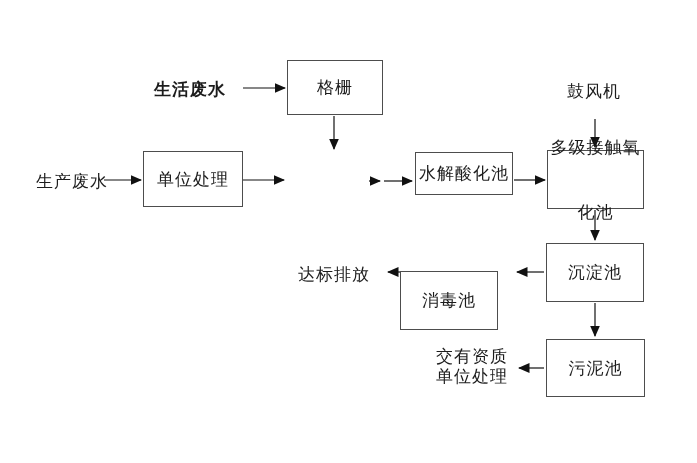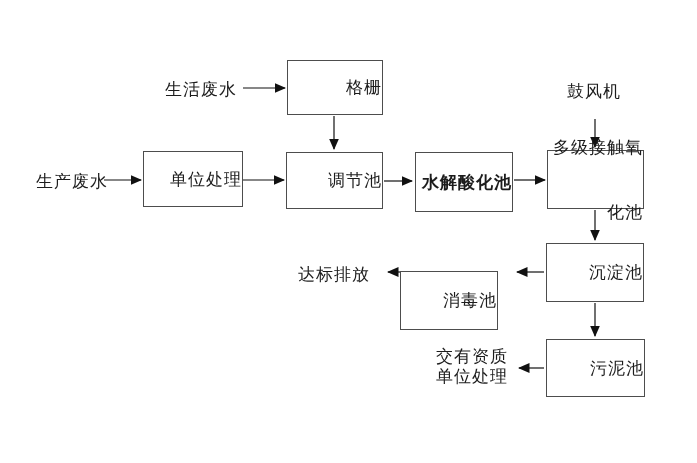--- a/index.html
+++ b/index.html
@@ -12,48 +12,48 @@
     overflow: hidden;
   }
   .layer { position: absolute; left: 0; top: 0; }
   .node {
     position: absolute;
     box-sizing: border-box;
     border: 1px solid #4d4d4d;
     background: #ffffff;
     display: flex;
     flex-direction: column;
-    align-items: flex-end;
+    align-items: center;
     justify-content: center;
     font-size: 17px;
     line-height: 21px;
     letter-spacing: 1px;
     color: #1c1c1c;
     text-align: center;
     white-space: nowrap;
   }
   .lbl {
     position: absolute;
     font-size: 17px;
     line-height: 20px;
     letter-spacing: 1px;
     color: #1c1c1c;
     white-space: nowrap;
   }
   
   #n-screen        { left: 287px; top:  60px; width:  96px; height: 55px; }
   #n-oil           { left: 143px; top: 151px; width: 100px; height: 56px; }
   #n-regulating    { left: 286px; top: 152px; width:  97px; height: 57px; }
-  #n-hydrolysis    { left: 415px; top: 152px; width:  98px; height: 60px; font-weight: bold; }
+  #n-hydrolysis    { left: 415px; top: 152px; width:  98px; height: 43px; }
   #n-oxidation     { left: 547px; top: 150px; width:  97px; height: 59px; gap: 44px; }
   #n-sedimentation { left: 546px; top: 243px; width:  98px; height: 59px; }
   #n-disinfection  { left: 400px; top: 243px; width:  98px; height: 59px; margin-top: 28px; }
   #n-sludge        { left: 546px; top: 339px; width:  99px; height: 58px; }
   
-  #l-domestic   { left: 165px; top:  79px; }
+  #l-domestic   { left: 154px; top:  79px; font-weight: bold; }
   #l-production { left:  36px; top: 171px; }
   #l-blower     { left: 567px; top:  81px; }
   #l-discharge  { left: 298px; top: 264px; }
   #l-qualified  { left: 432px; top: 346px; white-space: normal; width: 76px; text-align: right; }
 </style>
 </head>
 <body>
 
 <div class="canvas">
 
@@ -81,23 +81,20 @@
   </svg>
 
   <div class="node" id="n-screen">
     <span>格栅</span>
   </div>
 
   <div class="node" id="n-oil">
     <span>单位处理</span>
   </div>
 
-  <div class="node" id="n-regulating">
-    <span>调节池</span>
-  </div>
 
   <div class="node" id="n-hydrolysis">
     <span>水解酸化池</span>
   </div>
 
   <div class="node" id="n-oxidation">
     <span>多级接触氧</span>
     <span>化池</span>
   </div>
 

